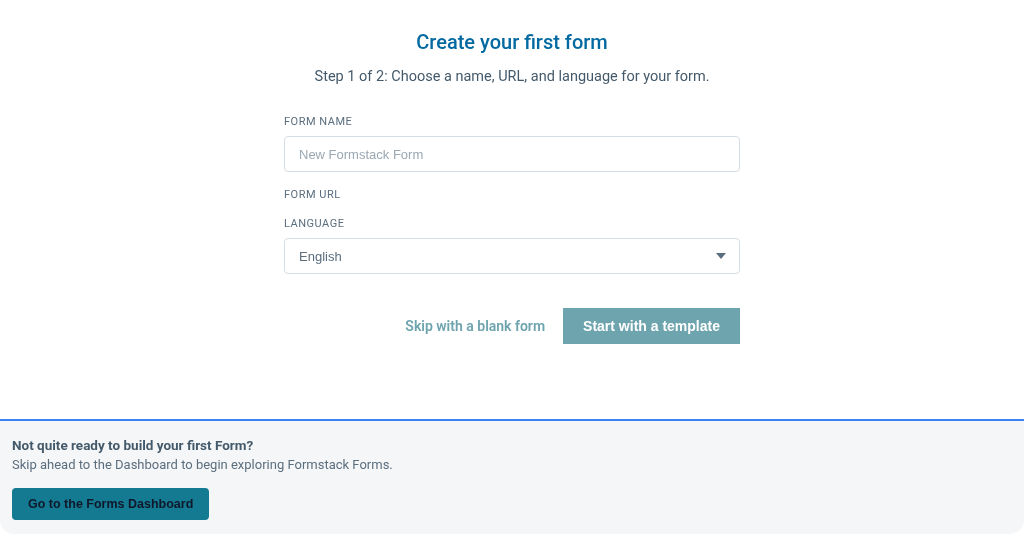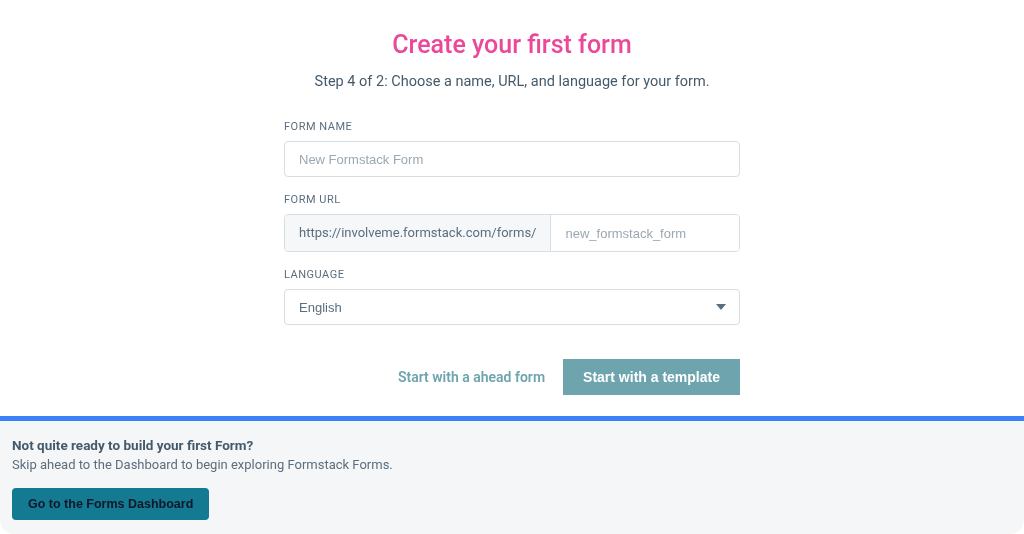--- a/index.html
+++ b/index.html
@@ -17,23 +17,23 @@
       border-radius: 14px;
     }
     .main-content {
       width: 100%;
       display: flex;
       flex-direction: column;
       align-items: center;
       padding-top: 30px;
     }
     .page-title {
-      font-size: 25px;
+      font-size: 20px;
       font-weight: 500;
-      color: #ec4899;
+      color: #0369a1;
       margin-bottom: 14px;
     }
     .step-subtitle {
       font-size: 14.5px;
       color: #445a6b;
       margin-bottom: 30px;
     }
     .form-container {
       width: 456px;
     }
@@ -142,21 +142,21 @@
       border-radius: 0;
       padding: 10px 20px;
       cursor: pointer;
     }
     .footer-panel {
       position: absolute;
       bottom: 0;
       left: 0;
       right: 0;
       background: #f5f6f7;
-      border-top: 5px solid #3b82f6;
+      border-top: 2px solid #3b82f6;
       padding: 16px 12px 14px 12px;
     }
     .footer-heading {
       font-size: 13.5px;
       font-weight: 700;
       color: #445a6b;
       margin-bottom: 4px;
     }
     .footer-text {
       font-size: 13px;
@@ -172,49 +172,45 @@
       border-radius: 4px;
       padding: 9px 16px;
       cursor: pointer;
     }
   </style>
 </head>
 <body>
 
 <div class="main-content">
   <h1 class="page-title">Create your first form</h1>
-  <p class="step-subtitle">Step 4 of 2: Choose a name, URL, and language for your form.</p>
+  <p class="step-subtitle">Step 1 of 2: Choose a name, URL, and language for your form.</p>
 
   <div class="form-container">
 
     <div class="field-group">
       <label class="field-label">FORM NAME</label>
       <input type="text" class="text-input" placeholder="New Formstack Form" style="">
     </div>
 
     <div class="field-group">
       <label class="field-label">FORM URL</label>
-      <div class="url-group">
-        <div class="url-prefix">https://involveme.formstack.com/forms/</div>
-        <input type="text" class="url-input" placeholder="new_formstack_form" style="">
-      </div>
     </div>
 
     <div class="field-group">
       <label class="field-label">LANGUAGE</label>
       <div class="select-wrapper">
         <select class="language-select">
           <option>English</option>
         </select>
         <div class="caret-icon"></div>
       </div>
     </div>
 
     <div class="actions-row">
-      <a class="blank-form-link">Start with a ahead form</a>
+      <a class="blank-form-link">Skip with a blank form</a>
       <button class="primary-button">Start with a template</button>
     </div>
 
   </div>
 </div>
 
 <div class="footer-panel">
   <div class="footer-heading">Not quite ready to build your first Form?</div>
   <div class="footer-text">Skip ahead to the Dashboard to begin exploring Formstack Forms.</div>
   <button class="dashboard-button">Go to the Forms Dashboard</button>

